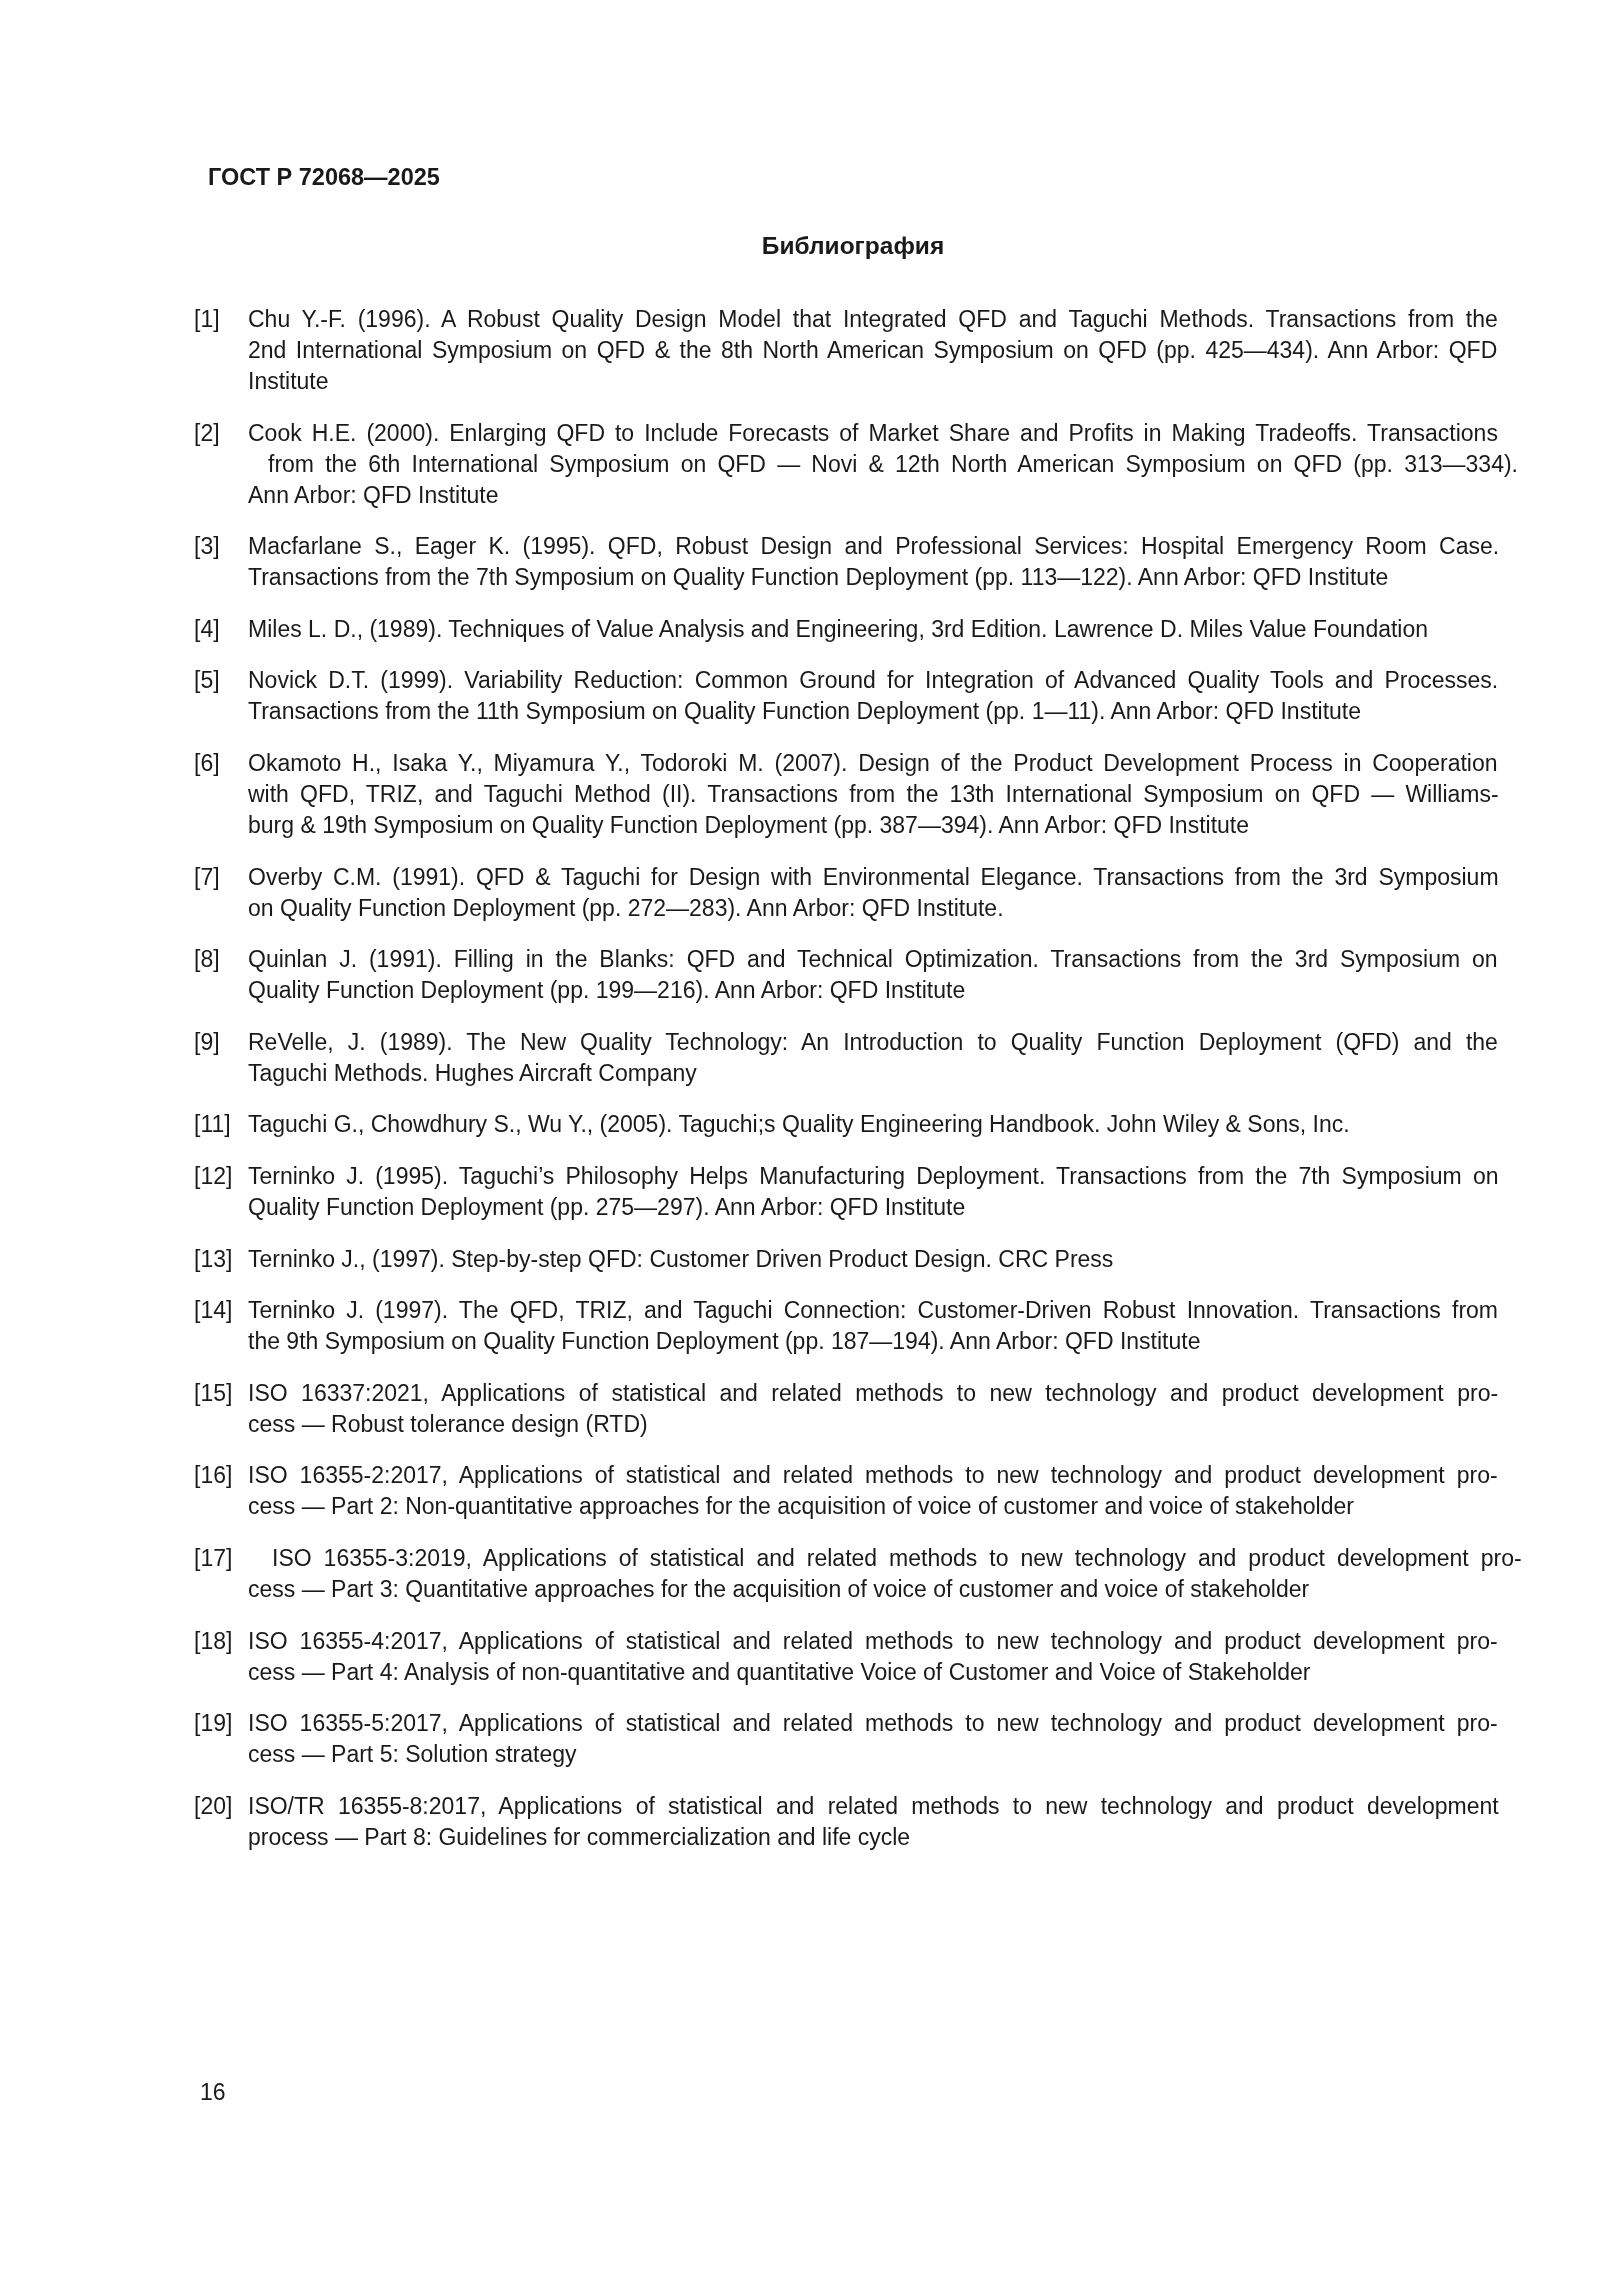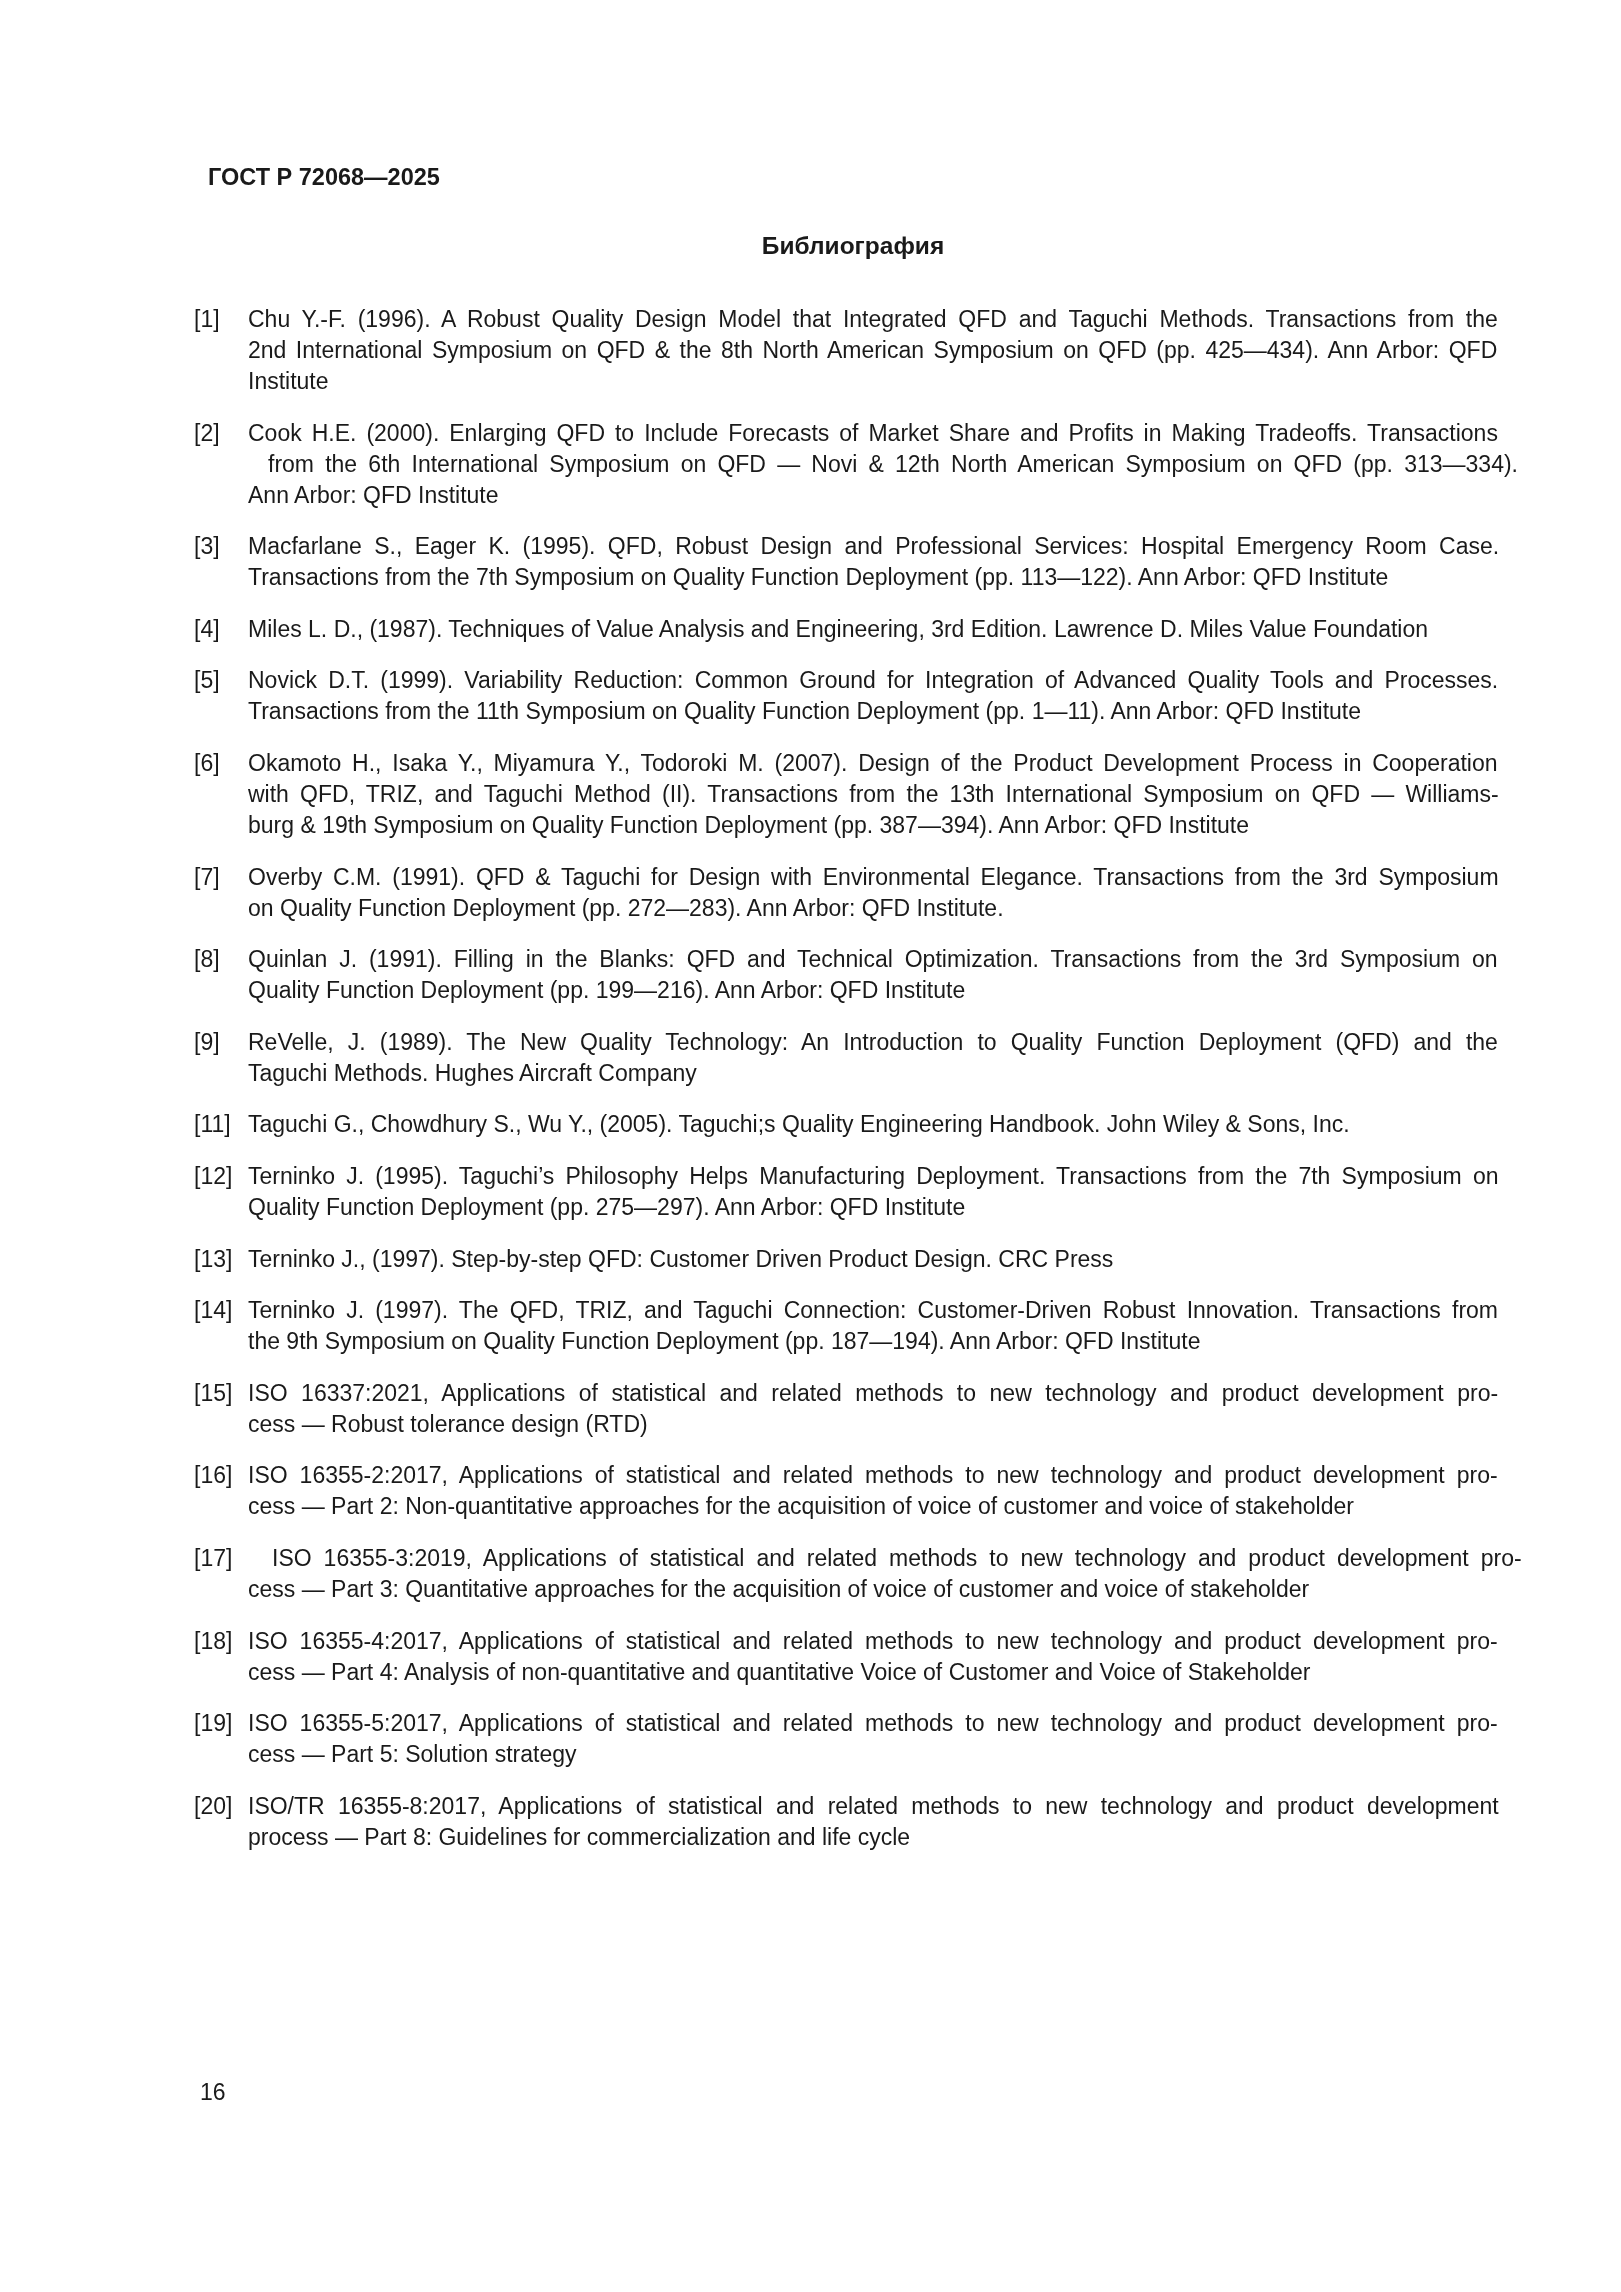--- a/index.html
+++ b/index.html
@@ -34,21 +34,21 @@
       <span class="bib-line" style="white-space: nowrap; display: block; word-spacing: 4.8px; text-align-last: left; text-align: center; margin-left: 20px;">from the 6th International Symposium on QFD — Novi &amp; 12th North American Symposium on QFD (pp. 313—334).</span>
       <span class="bib-line last">Ann Arbor: QFD Institute</span>
     </li>
     <li class="bib-item">
       <span class="bib-num">[3]</span>
       <span class="bib-line" style="white-space: nowrap; display: block; word-spacing: 6px; text-align-last: left; text-align: left;">Macfarlane S., Eager K. (1995). QFD, Robust Design and Professional Services: Hospital Emergency Room Case.</span>
       <span class="bib-line last">Transactions from the 7th Symposium on Quality Function Deployment (pp. 113—122). Ann Arbor: QFD Institute</span>
     </li>
     <li class="bib-item">
       <span class="bib-num">[4]</span>
-      <span class="bib-line last">Miles L. D., (1987). Techniques of Value Analysis and Engineering, 3rd Edition. Lawrence D. Miles Value Foundation</span>
+      <span class="bib-line last">Miles L. D., (1989). Techniques of Value Analysis and Engineering, 3rd Edition. Lawrence D. Miles Value Foundation</span>
     </li>
     <li class="bib-item">
       <span class="bib-num">[5]</span>
       <span class="bib-line" style="white-space: nowrap; display: block; word-spacing: 4.8px; text-align-last: left; text-align: left;">Novick D.T. (1999). Variability Reduction: Common Ground for Integration of Advanced Quality Tools and Processes.</span>
       <span class="bib-line last">Transactions from the 11th Symposium on Quality Function Deployment (pp. 1—11). Ann Arbor: QFD Institute</span>
     </li>
     <li class="bib-item">
       <span class="bib-num">[6]</span>
       <span class="bib-line" style="white-space: nowrap; display: block; word-spacing: 4.4px; text-align-last: left; text-align: left;">Okamoto H., Isaka Y., Miyamura Y., Todoroki M. (2007). Design of the Product Development Process in Cooperation</span>
       <span class="bib-line" style="white-space: nowrap; display: block; word-spacing: 4.8px; text-align-last: left; text-align: left;">with QFD, TRIZ, and Taguchi Method (II). Transactions from the 13th International Symposium on QFD — Williams-</span>

